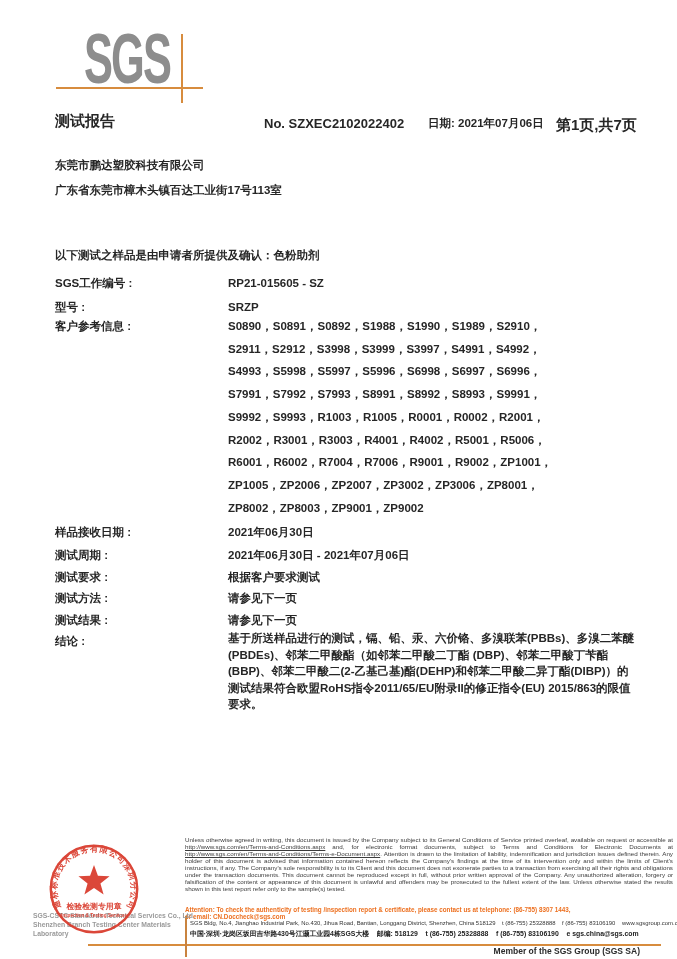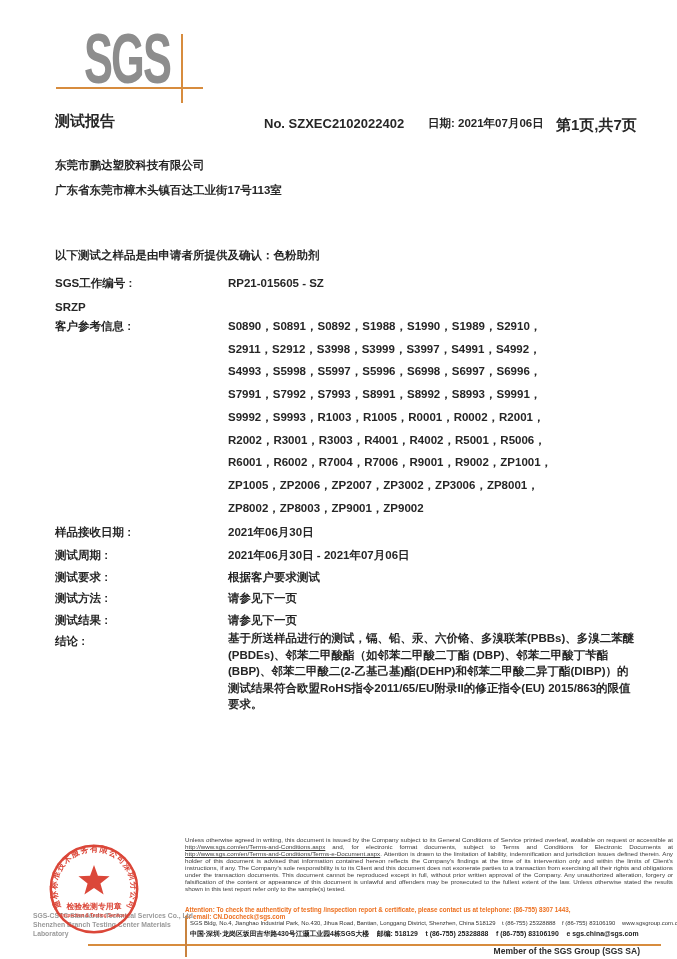--- a/index.html
+++ b/index.html
@@ -67,20 +67,21 @@
 <div class="abs company">东莞市鹏达塑胶科技有限公司</div>
 <div class="abs company-addr">广东省东莞市樟木头镇百达工业街17号113室</div>
 
 <div class="abs sample-statement">以下测试之样品是由申请者所提供及确认：色粉助剂</div>
 
 <div class="abs field-row" style="top:272px">
   <div class="field-label">SGS工作编号 :</div>
   <div class="field-value">RP21-015605 - SZ</div>
 </div>
 <div class="abs field-row" style="top:296px">
+  <div class="field-label">型号 :</div>
   <div class="field-value">SRZP</div>
 </div>
 <div class="abs field-row" style="top:315px">
   <div class="field-label">客户参考信息 :</div>
   <div class="field-value pre-line">S0890，S0891，S0892，S1988，S1990，S1989，S2910，
 S2911，S2912，S3998，S3999，S3997，S4991，S4992，
 S4993，S5998，S5997，S5996，S6998，S6997，S6996，
 S7991，S7992，S7993，S8991，S8992，S8993，S9991，
 S9992，S9993，R1003，R1005，R0001，R0002，R2001，
 R2002，R3001，R3003，R4001，R4002，R5001，R5006，

